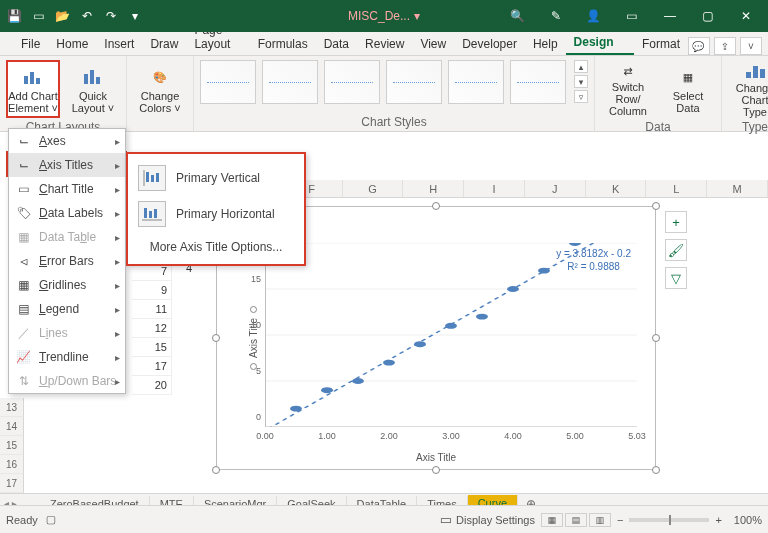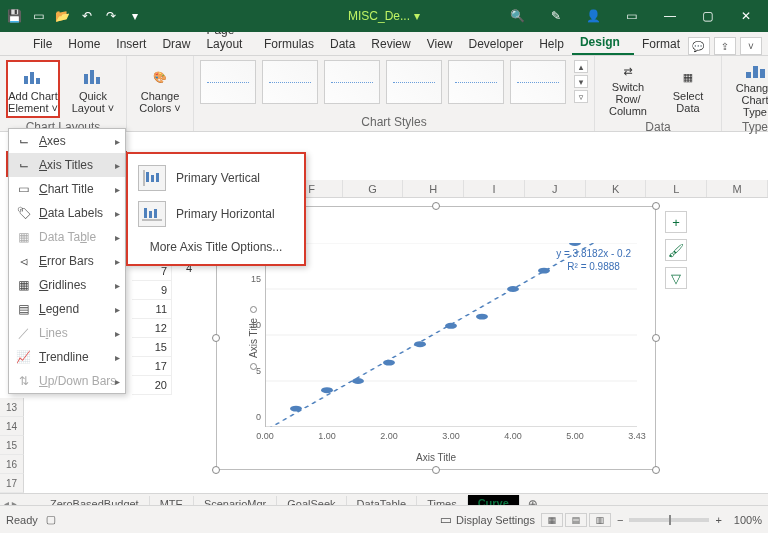--- a/index.html
+++ b/index.html
@@ -1,25 +1,25 @@
 <!DOCTYPE html>
 <html><head>
 <meta charset="utf-8">
 <style>
   * { box-sizing: border-box; margin: 0; padding: 0; font-family: "Segoe UI", Arial, sans-serif; }
   body { width: 768px; height: 533px; background: #fff; overflow: hidden; font-size: 12px; color: #333; position: relative; }
   
   .titlebar { height: 32px; background: #185c37; display: flex; align-items: center; color: #fff; position: relative; }
   .titlebar .qat { display: flex; align-items: center; gap: 6px; padding-left: 6px; }
   .titlebar .qat span { width: 18px; height: 18px; display:inline-flex; align-items:center; justify-content:center; font-size:12px; color:#fff; }
-  .titlebar .title { position:absolute; left:50%; transform:translateX(-50%); font-size:12px; color:#bef264; display:flex; align-items:center; gap:4px;}
+  .titlebar .title { position:absolute; left:50%; transform:translateX(-50%); font-size:12px; color:#fca5a5; display:flex; align-items:center; gap:4px;}
   .titlebar .right { margin-left:auto; display:flex; align-items:center; gap:2px; padding-right:4px;}
   .titlebar .right .ctl { width:36px; height:28px; display:inline-flex; align-items:center; justify-content:center; color:#fff; font-size:12px;}
   
-  .ribbon-tabs { height:24px; background:#f3f2f1; display:flex; align-items:flex-end; border-bottom:1px solid #d6d6d6; padding-left:25px; gap:0; }
+  .ribbon-tabs { height:24px; background:#f3f2f1; display:flex; align-items:flex-end; border-bottom:1px solid #d6d6d6; padding-left:13px; gap:0; }
   .ribbon-tabs .tab { padding:4px 8px; font-size:12px; color:#333; cursor:default; }
   .ribbon-tabs .tab.active { color:#0a703d; font-weight:600; border-bottom:2px solid #0a703d; }
   .ribbon-tabs .rtools { margin-left:auto; display:flex; align-items:center; gap:4px; padding-right:6px;}
   .ribbon-tabs .rtools span { width:22px; height:18px; border:1px solid #cfcfcf; display:inline-flex; align-items:center; justify-content:center; font-size:10px; color:#555; background:#fff;}
   
   .ribbon { height:76px; background:#f3f2f1; border-bottom:1px solid #d6d6d6; display:flex; }
   .group { display:flex; flex-direction:column; align-items:center; justify-content:space-between; border-right:1px solid #e0e0e0; padding:4px 6px 2px 6px; }
   .group .area { display:flex; align-items:flex-start; gap:6px; flex:1; }
   .group .label { font-size:12px; color:#666; margin-top:2px; }
   .bigbtn { display:flex; flex-direction:column; align-items:center; justify-content:center; width:54px; height:58px; border:1px solid transparent; font-size:11px; text-align:center; line-height:1.1; padding-top:2px; gap:2px; cursor:default;}
@@ -65,21 +65,21 @@
   .yticks{position:absolute;left:30px;top:36px;bottom:42px;width:14px;}
   .ytick{position:absolute;right:0;font-size:9px;color:#666;transform:translateY(-50%);}
   .xticks{position:absolute;left:48px;right:18px;bottom:26px;height:12px;}
   .xtick{position:absolute;font-size:9px;color:#666;transform:translateX(-50%);}
   .side-tools{position:absolute;right:-32px;top:4px;display:flex;flex-direction:column;gap:6px;}
   .side-tools span{width:22px;height:22px;border:1px solid #cfcfcf;background:#fff;display:inline-flex;align-items:center;justify-content:center;font-size:13px;color:#0a703d;}
   
   .sheet-tabs { position:absolute; left:0; right:0; bottom:20px; height:20px; background:#f3f2f1; border-top:1px solid #d6d6d6; display:flex; align-items:center; padding-left:40px; gap:0;}
   .sheet-tabs .nav{position:absolute;left:4px;display:flex;gap:4px;color:#888;font-size:10px;}
   .sheet-tabs .st{padding:2px 10px;font-size:11px;color:#555;border-right:1px solid #ddd;}
-  .sheet-tabs .st.active{background:#000000;border-bottom:2px solid #0a703d;color:#0a703d;font-weight:700;}
+  .sheet-tabs .st.active{background:#eab308;border-bottom:2px solid #0a703d;color:#0a703d;font-weight:400;}
   .sheet-tabs .add{padding:0 8px;color:#666;}
   
   .status { position:absolute; left:0; right:0; bottom:0; height:28px; background:#f3f2f1; border-top:1px solid #d6d6d6; display:flex; align-items:center; font-size:11px; color:#555; padding:0 6px;}
   .status .spacer{flex:1;}
   .status .vbtn{width:22px;height:14px;border:1px solid #cfcfcf;margin-left:2px;display:inline-flex;align-items:center;justify-content:center;font-size:9px;}
   .status .zoom-slider{width:80px;height:4px;background:#d6d6d6;margin:0 6px;position:relative;}
   .status .zoom-slider::after{content:"";position:absolute;left:50%;top:-3px;width:2px;height:10px;background:#888;}
   .mini-ic{font-size:13px;}
   svg.bars rect{fill:#4f81bd;}
 </style>
@@ -377,21 +377,21 @@
       <circle cx="83.33" cy="0" r="1.6" fill="#4f81bd"></circle>
     </svg>
   </div>
   <div class="xticks">
     <span class="xtick" style="left:0%;">0.00</span>
     <span class="xtick" style="left:16.67%;">1.00</span>
     <span class="xtick" style="left:33.33%;">2.00</span>
     <span class="xtick" style="left:50%;">3.00</span>
     <span class="xtick" style="left:66.67%;">4.00</span>
     <span class="xtick" style="left:83.33%;">5.00</span>
-    <span class="xtick" style="left:100%;">3.43</span>
+    <span class="xtick" style="left:100%;">5.03</span>
   </div>
   <div class="xlabeltxt">Axis Title</div>
   <div class="side-tools">
     <span>+</span>
     <span>🖌</span>
     <span>▽</span>
   </div>
 </div>
 
 <div class="sheet-tabs">

